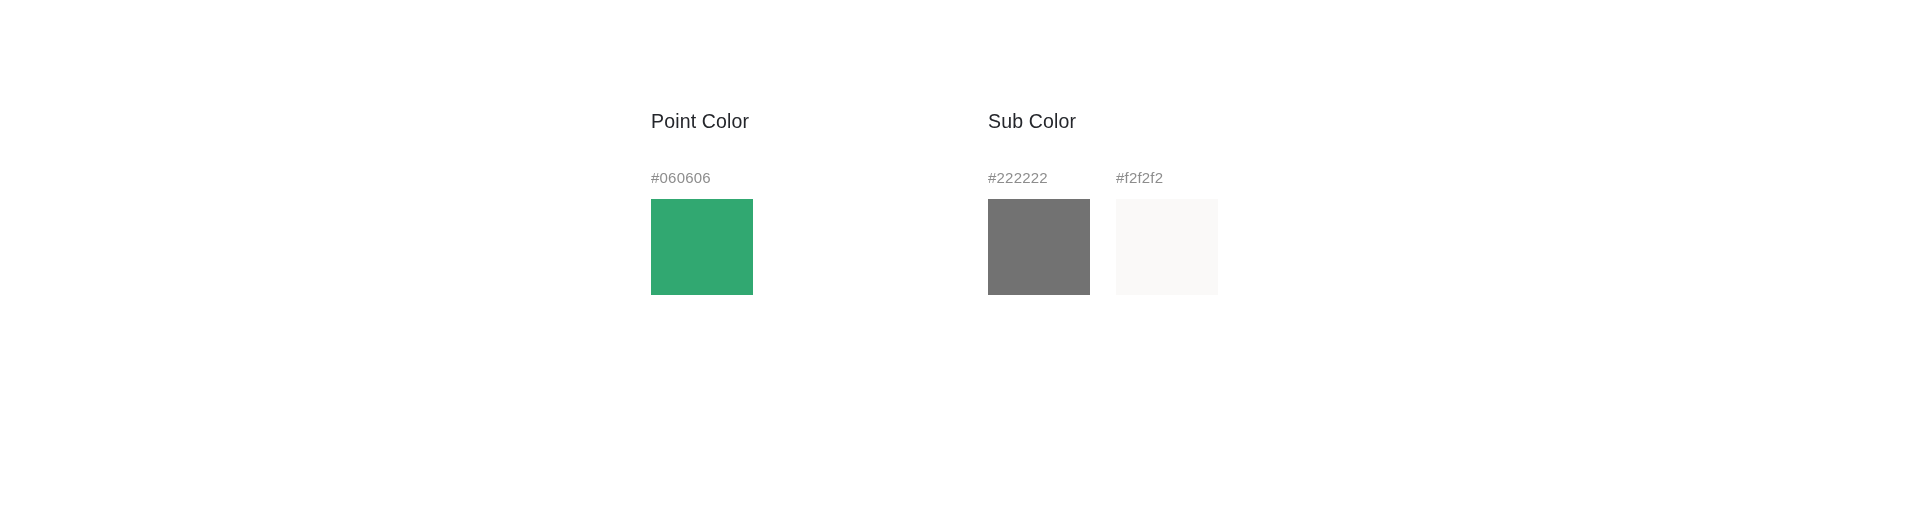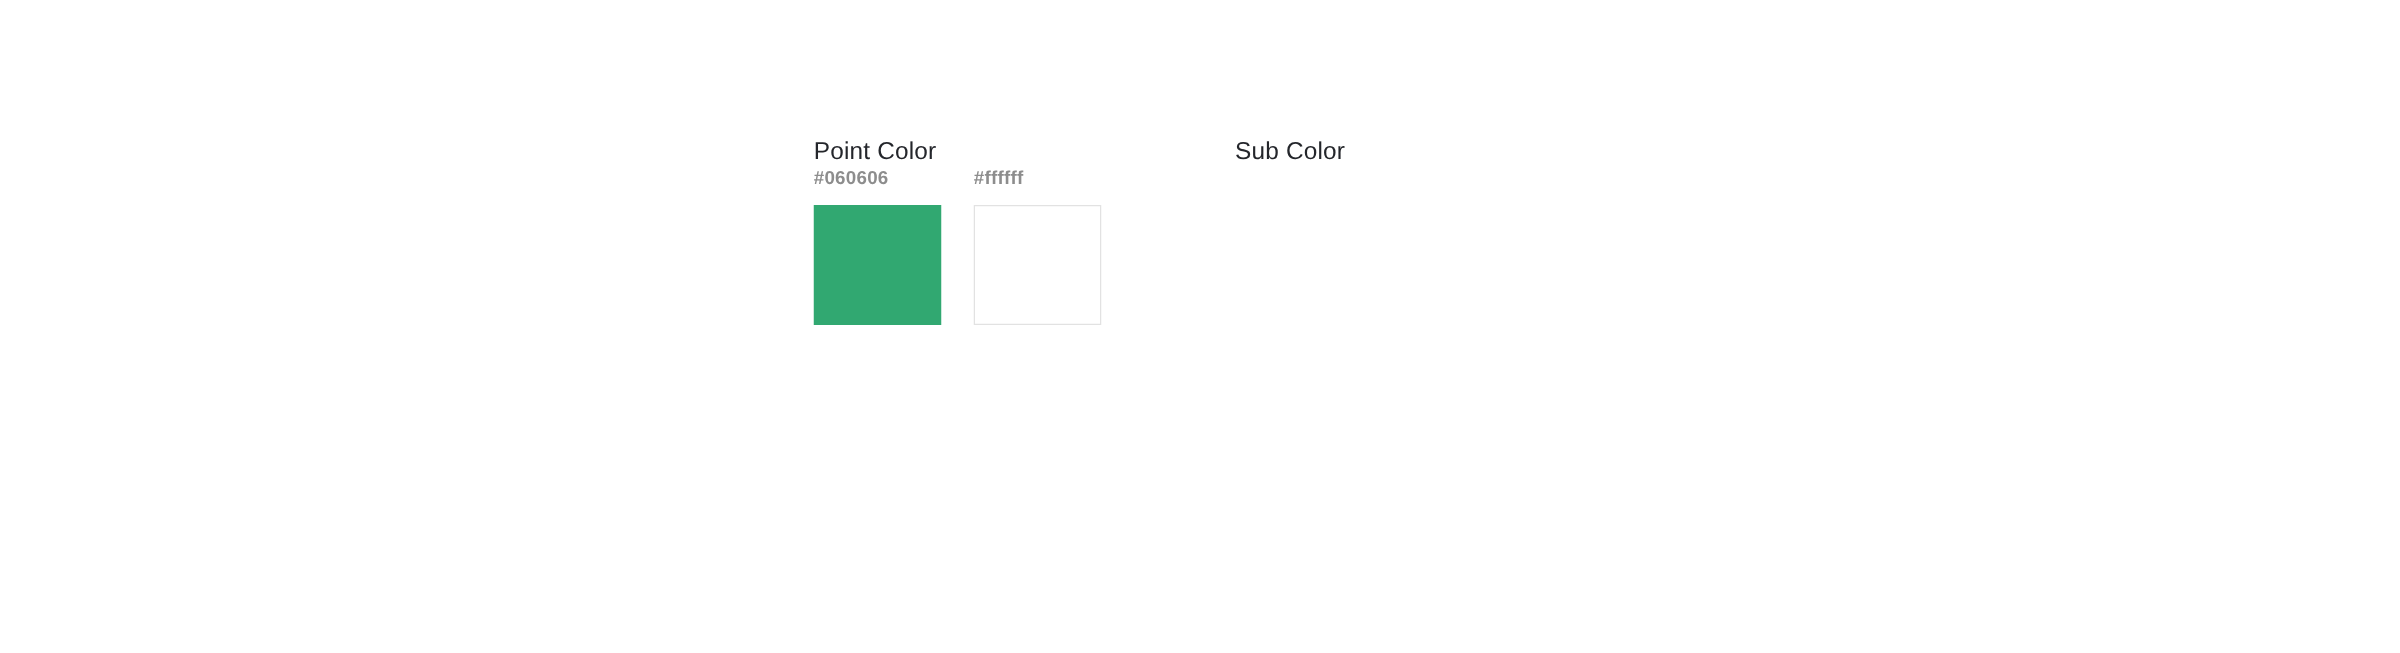--- a/index.html
+++ b/index.html
@@ -37,21 +37,21 @@
     color: #24262b;
     letter-spacing: 0.15px;
     white-space: nowrap;
     margin: 0;
     padding: 0;
   }
 
   .swatch-row {
     display: flex;
     align-items: center;
-    font-weight: bold;
+    margin-top: 35px;
   }
 
   .swatch-cell {
     width: 102px;
     margin-right: 26px;
   }
   .swatch-cell:last-child {
     margin-right: 0;
   }
 
@@ -79,25 +79,34 @@
 
   <section class="color-group group-0">
     <h2 class="group-title">Point Color</h2>
     <div class="swatch-row">
 
       <div class="swatch-cell">
         <span class="swatch-label">#060606</span>
         <span class="swatch-chip" style="background-color: rgb(49, 168, 113); border: none;"></span>
       </div>
 
-      <div class="swatch-cell">
-        <span class="swatch-label">#ffffff</span>
-        <span class="swatch-chip" style="background-color: rgb(255, 255, 255); border: 1px solid rgb(226, 226, 226);"></span>
-      </div>
 
     </div>
   </section>
 
   <section class="color-group group-1">
     <h2 class="group-title">Sub Color</h2>
+    <div class="swatch-row">
+
+      <div class="swatch-cell">
+        <span class="swatch-label">#222222</span>
+        <span class="swatch-chip" style="background-color: rgb(114, 114, 114); border: none;"></span>
+      </div>
+
+      <div class="swatch-cell">
+        <span class="swatch-label">#f2f2f2</span>
+        <span class="swatch-chip" style="background-color: rgb(250, 249, 248); border: none;"></span>
+      </div>
+
+    </div>
   </section>
 
 </div>
 
 </body></html>

